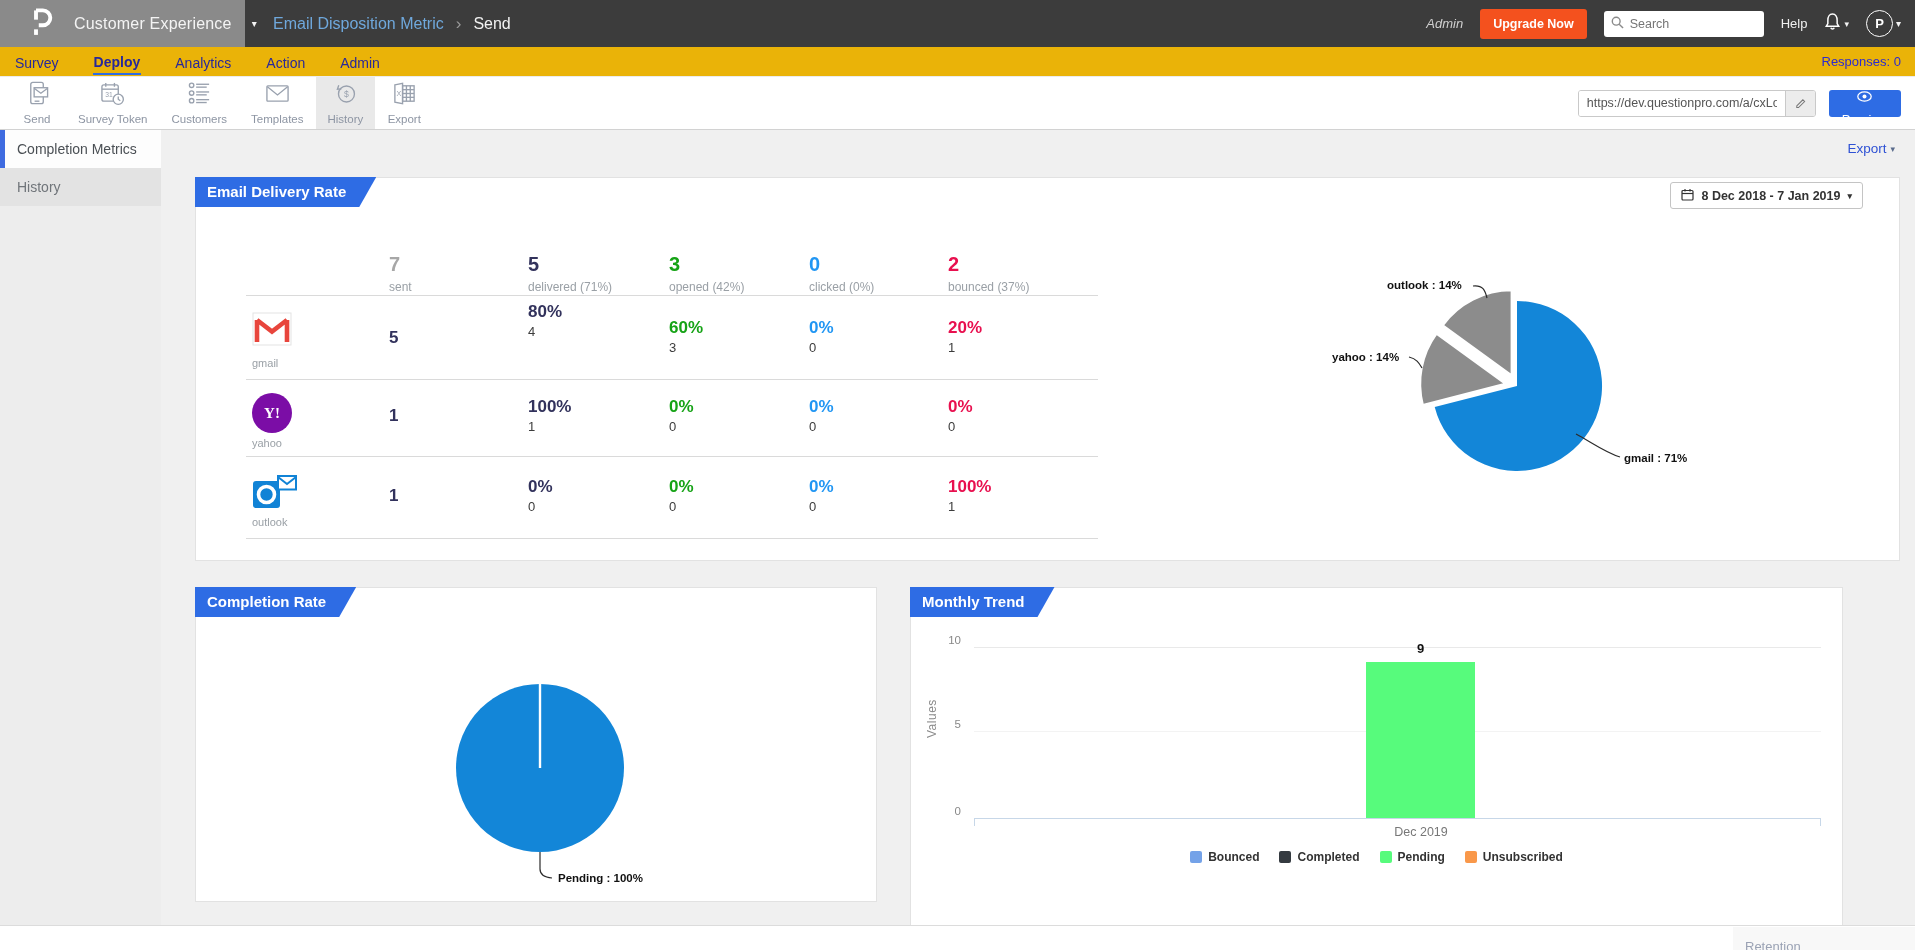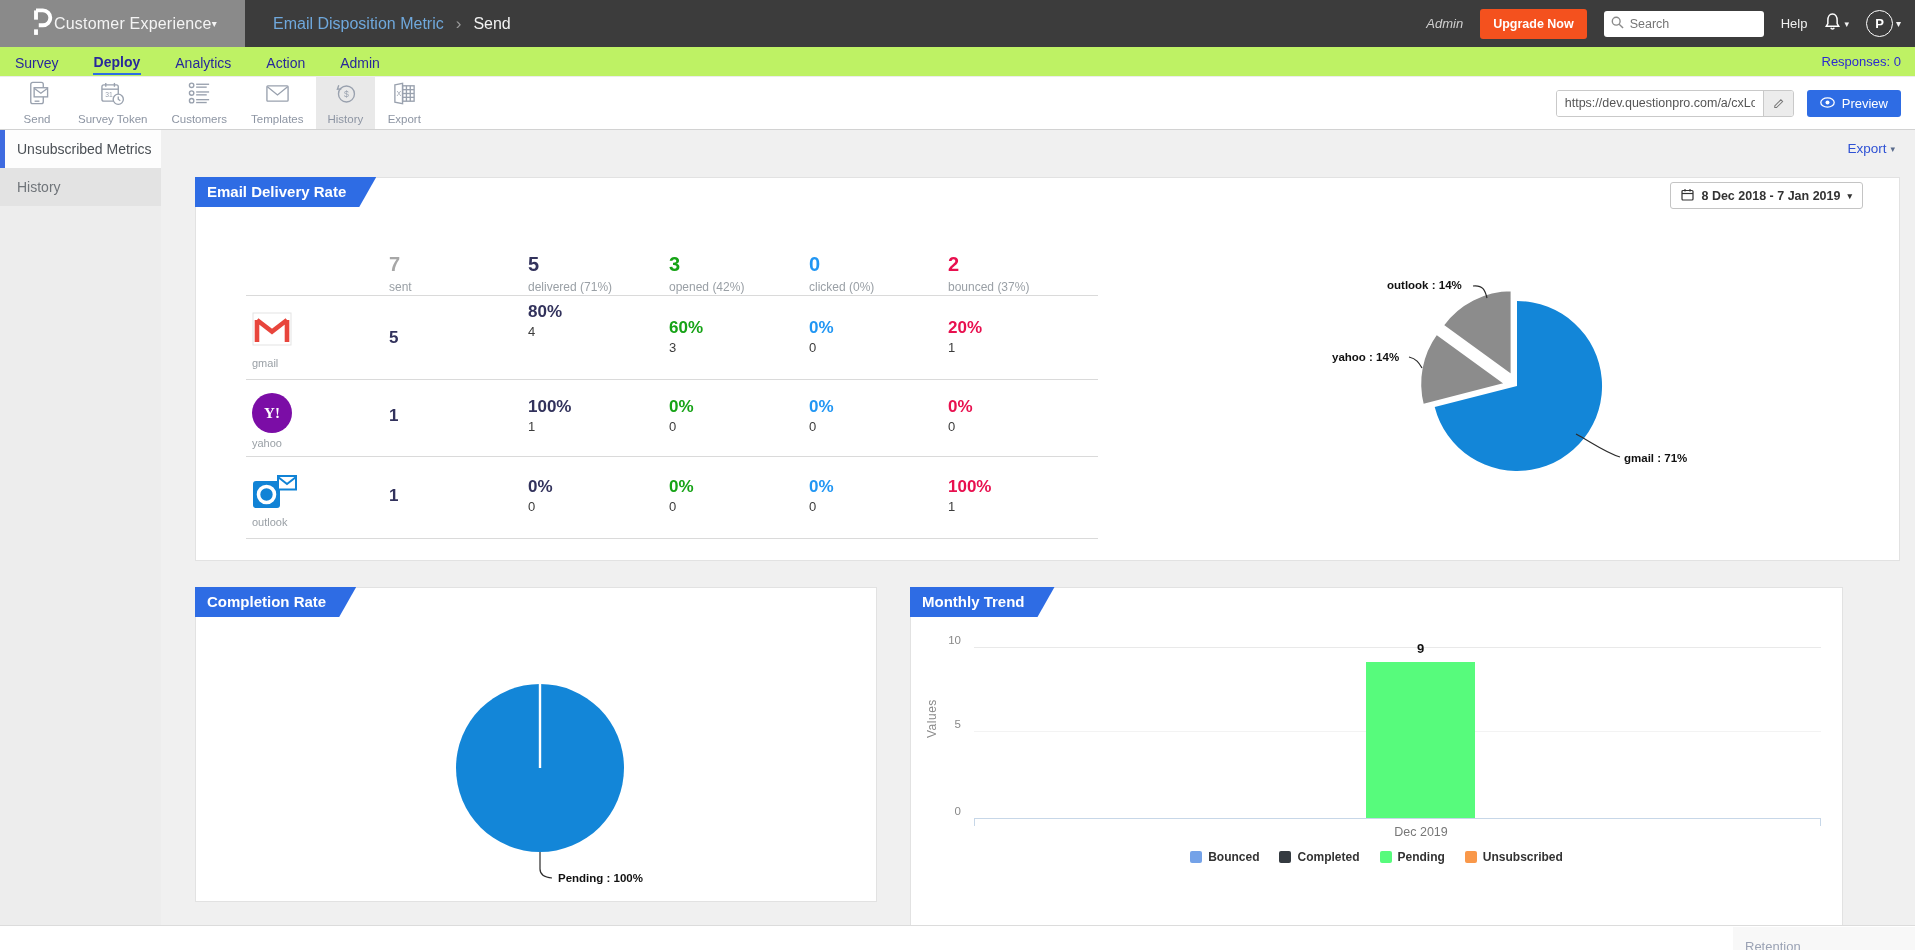--- a/index.html
+++ b/index.html
@@ -4,21 +4,21 @@
 <style>
   * { margin:0; padding:0; box-sizing:border-box; }
   html,body { background:#fff; }
   .app { position:relative; width:1915px; height:950px; overflow:hidden;
          font-family:"Liberation Sans", sans-serif; background:#fff; }
 
   
   .topbar { position:absolute; top:0; left:0; width:1915px; height:47px;
             background:#3c3c3c; display:flex; align-items:center; }
   .brand { width:245px; height:47px; background:#8a8a8a; display:flex; align-items:center;
-           padding:0 16px 0 30px; gap:0; flex:0 0 auto; cursor:pointer; }
+           padding:0 16px 0 30px; gap:20px; flex:0 0 auto; cursor:pointer; }
   .brand-label { color:#f4f4f4; font-size:16px; letter-spacing:.2px; white-space:nowrap; }
   .caret { color:#f4f4f4; font-size:10px; }
   .crumbs { display:flex; align-items:center; gap:12px; margin-left:28px; font-size:16px; }
   .crumb-title { color:#6fa8dc; }
   .crumb-sep { color:#9a9a9a; font-size:17px; }
   .crumb-current { color:#f2f2f2; }
   .top-right { margin-left:auto; display:flex; align-items:center; gap:17px; padding-right:14px; }
   .admin-label { color:#cfcfcf; font-style:italic; font-size:13px; }
   .upgrade-btn { background:#f4511e; color:#fff; font-size:12.5px; font-weight:700;
                  border:none; border-radius:3px; padding:8px 13px; cursor:pointer; }
@@ -28,21 +28,21 @@
                      font-family:"Liberation Sans", sans-serif; }
   .help-label { color:#f0f0f0; font-size:13px; cursor:pointer; }
   .bell-wrap { display:flex; align-items:center; gap:3px; cursor:pointer; }
   .bell-wrap .caret { font-size:9px; }
   .avatar-wrap { display:flex; align-items:center; gap:3px; cursor:pointer; }
   .avatar { width:27px; height:27px; border:1.5px solid #fff; border-radius:50%;
             color:#fff; font-size:13px; font-weight:700; display:flex;
             align-items:center; justify-content:center; }
 
   
-  .navbar { position:absolute; top:47px; left:0; width:1915px; height:30px; background:#bef264;
+  .navbar { position:absolute; top:47px; left:0; width:1915px; height:30px; background:#eab308;
             display:flex; align-items:center; gap:33px; padding:0 14px; border-bottom:1px solid #ececec;text-align:right; }
   .nav-item { color:#28289a; font-size:14px; font-weight:500; padding:5px 1px 3px; cursor:pointer; }
   .nav-item.active { font-weight:700; border-bottom:2.5px solid #2e6ce4; }
   .responses { margin-left:auto; color:#2b2bd0; font-size:13px; }
 
   
   .toolbar { position:absolute; top:77px; left:0; width:1915px; height:53px; background:#fff;
              border-bottom:1px solid #d2d2d2; display:flex; align-items:stretch; padding-left:8px; }
   .tool-item { display:flex; flex-direction:column; align-items:center; justify-content:center;
                gap:3px; padding:0 12px; min-width:58px; cursor:pointer; }
@@ -50,21 +50,21 @@
   .tool-item svg { stroke:#99a1ae; fill:none; stroke-width:1.4; }
   .tool-label { font-size:11.5px; color:#8d95a3; white-space:nowrap; }
   .tool-right { margin-left:auto; display:flex; align-items:center; gap:13px; padding-right:14px; }
   .urlbox { width:238px; height:27px; border:1px solid #c9c9c9; border-radius:3px; display:flex;
             overflow:hidden; background:#fff; }
   .urlbox input { flex:1; border:none; outline:none; padding:0 8px; font-size:12.5px; color:#555;
                   font-family:"Liberation Sans", sans-serif; }
   .pencil-seg { width:30px; background:#ececec; border-left:1px solid #c9c9c9; display:flex;
                 align-items:center; justify-content:center; cursor:pointer; }
   .preview-btn { height:27px; background:#2e6ce4; color:#fff; border:none; border-radius:3px;
-                 font-size:13px; padding:0 13px; display:flex; align-items:center; gap:7px; cursor:pointer; }
+                 font-size:13px; padding:0 13px; display:flex; align-items:center; gap:7px; cursor:pointer;flex-direction:column; }
 
   
   .page-bg { position:absolute; top:130px; left:0; width:1915px; height:795px; background:#f0f0f0; }
   .sidebar { position:absolute; top:130px; left:0; width:161px; height:795px; background:#ededed; }
   .side-item { height:38px; display:flex; align-items:center; padding-left:17px; font-size:14px;
                color:#70757a; cursor:pointer; }
   .side-item.active { background:#fdfdfd; border-left:5px solid #3e6be0; padding-left:12px; color:#4a4f54; }
   .side-item.history-row { background:#e3e3e3; }
 
   .export-link { position:absolute; top:141px; right:20px; color:#2e51d4; font-size:13.5px;
@@ -285,21 +285,21 @@
             </svg>
         </span>
         <span>Preview</span>
       </button>
     </div>
   </div>
 
   <div class="page-bg"></div>
 
   <div class="sidebar">
-    <div class="side-item active">Unsubscribed Metrics</div>
+    <div class="side-item active">Completion Metrics</div>
     <div class="side-item history-row">History</div>
   </div>
 
   <div class="export-link">
     <span>Export</span>
     <span class="caret2">▾</span>
   </div>
 
   <div class="panel panel-1">
     <div class="ribbon">Email Delivery Rate</div>

